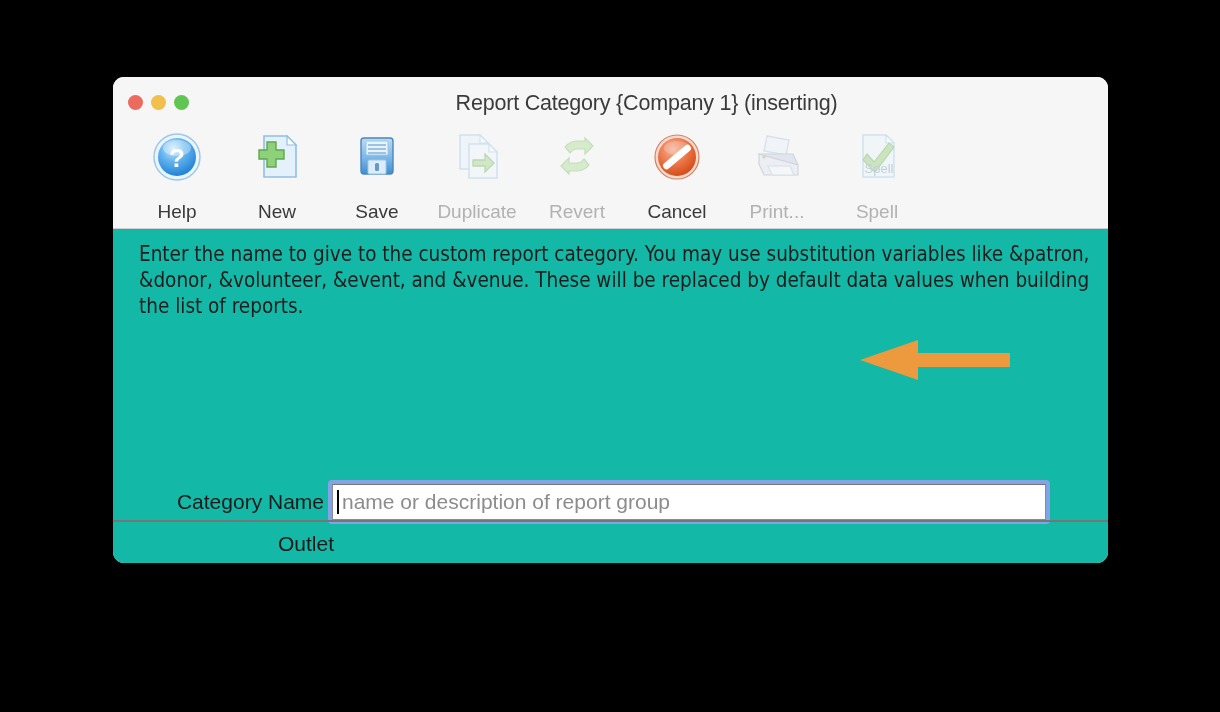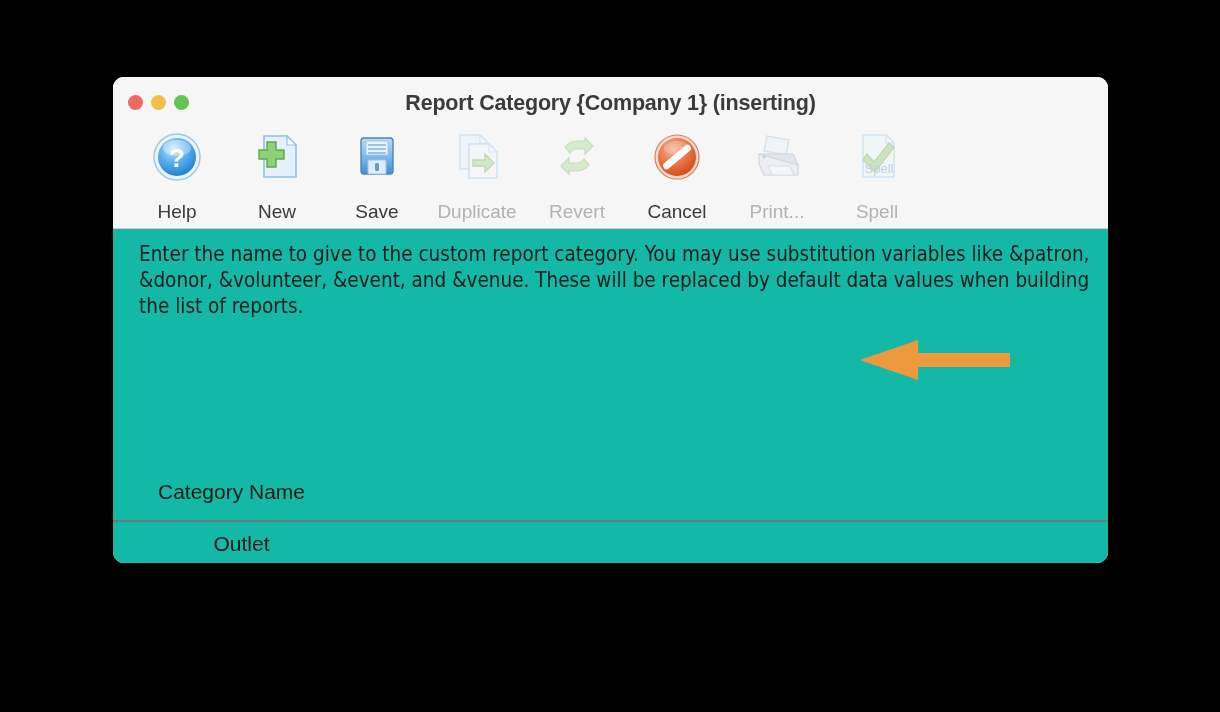--- a/index.html
+++ b/index.html
@@ -56,24 +56,25 @@
   .light.min    { background: #f0bf4c; }
   .light.zoom   { background: #61c554; }
 
   .title {
     position: absolute;
     top: 14px;
     left: 0;
     width: 100%;
     text-align: center;
     font-size: 21.5px;
-    font-weight: bold;
+    font-weight: normal;
     color: #3b3b3b;
     letter-spacing: -0.2px;
     white-space: nowrap;
+    padding-left: 36px;
   }
 
   
   .toolbar {
     position: absolute;
     top: 51px;
     left: 14px;
     display: flex;
     align-items: flex-start;
   }
@@ -119,21 +120,21 @@
 
   
   .row {
     position: absolute;
     display: flex;
     align-items: center;
   }
   .row-label {
     font-size: 21px;
     color: #1a1a1a;
-    text-align: center;
+    text-align: right;
     white-space: nowrap;
   }
 
   
   .row-name { left: 26px; top: 251px; }
   .row-name .row-label { width: 185px; }
 
   .focusring {
     margin-left: 4px;
     width: 722px;
@@ -365,20 +366,26 @@
 
       </div>
     </div>
 
     <div class="content">
 
       <div class="instructions">Enter the name to give to the custom report category.  You may use substitution variables like &amp;patron, &amp;donor, &amp;volunteer, &amp;event, and &amp;venue.   These will be replaced by default data values when building the list of reports.</div>
 
       <div class="row row-name">
         <div class="row-label">Category Name</div>
+        <div class="focusring">
+          <div class="textfield">
+            <div class="caret"></div>
+            <div class="placeholder">name or description of report group</div>
+          </div>
+        </div>
       </div>
 
       <div class="row row-outlet">
         <div class="row-label">Outlet</div>
       </div>
 
       <div class="footer-sep"></div>
 
     </div>
   </div>

